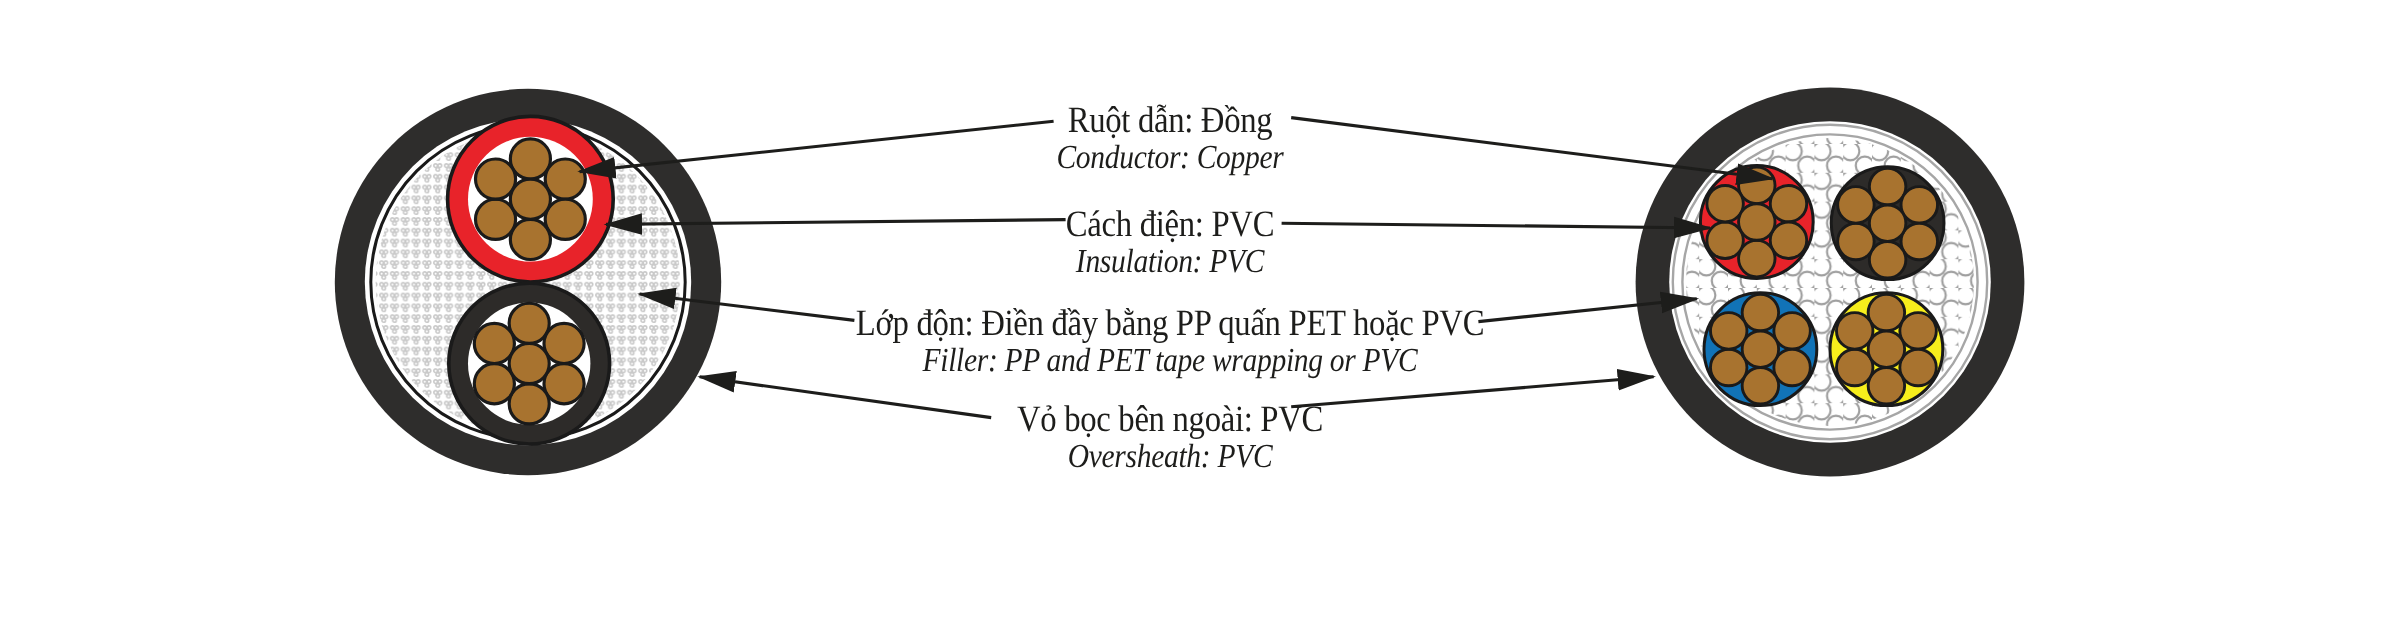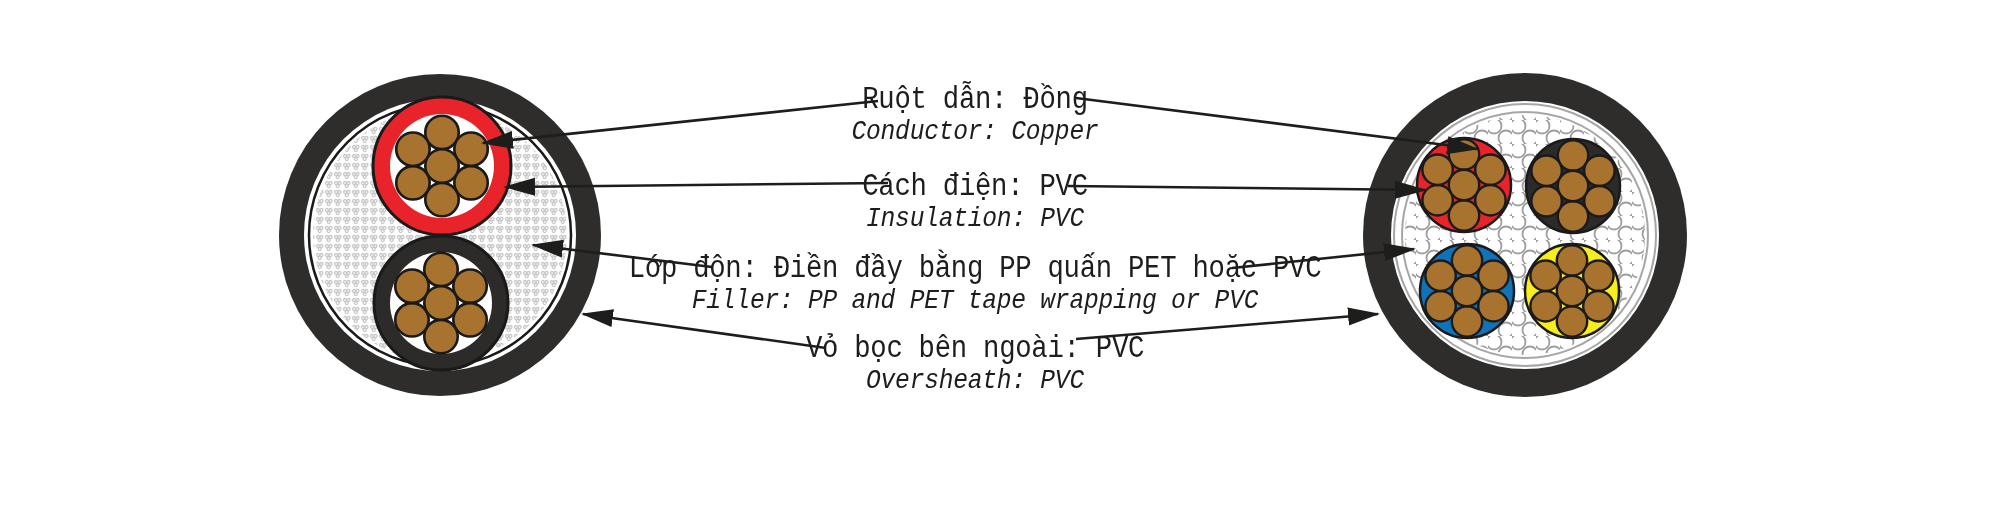--- a/index.html
+++ b/index.html
@@ -1,17 +1,17 @@
 <!DOCTYPE html>
 <html style="--background: #ffffff; --ink: #1d1d1b; --sheath: #2e2d2c; --core-black: #2d2b29; --core-red: #e8232a; --core-blue: #1173b7; --core-yellow: #f7ee1c; --copper: #a8732f; --filler-fine: #c9c9c9; --filler-coarse: #9e9e9e; --band-line: #a6a6a6;"><head>
 <meta charset="utf-8">
 <style>
   html,body{margin:0;padding:0;background:var(--background,#fff);}
   #stage{position:relative;width:2000px;height:531px;background:var(--background,#fff);overflow:hidden;
-         font-family:Liberation Mono, monospace;color:var(--ink,#1d1d1b);}
+         font-family:Liberation Serif, serif;color:var(--ink,#1d1d1b);}
   #diagram-svg{position:absolute;left:0;top:0;}
   .label{position:absolute;left:575px;width:800px;text-align:center;
          transform:scaleX(0.88);transform-origin:50% 0;}
   .label .vi{font-size:31px;line-height:33px;font-weight:500;letter-spacing:-0.3px;}
   .label .en{font-size:28px;line-height:31px;font-style:italic;letter-spacing:-0.3px;}
   .ann{stroke:var(--ink,#1d1d1b);stroke-width:2.6;fill:none;}
 </style>
 </head>
 <body>
 

